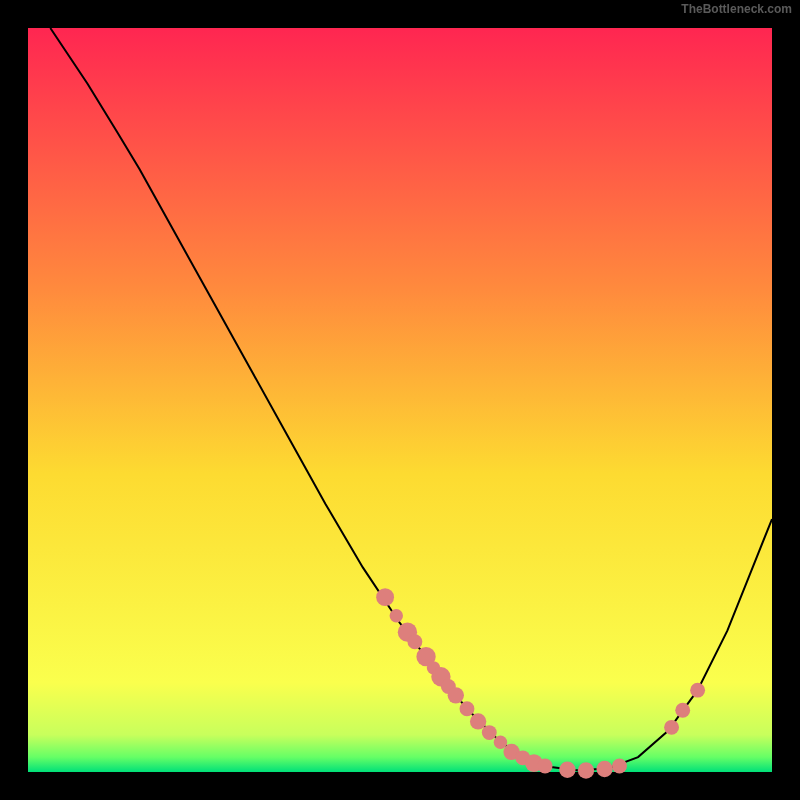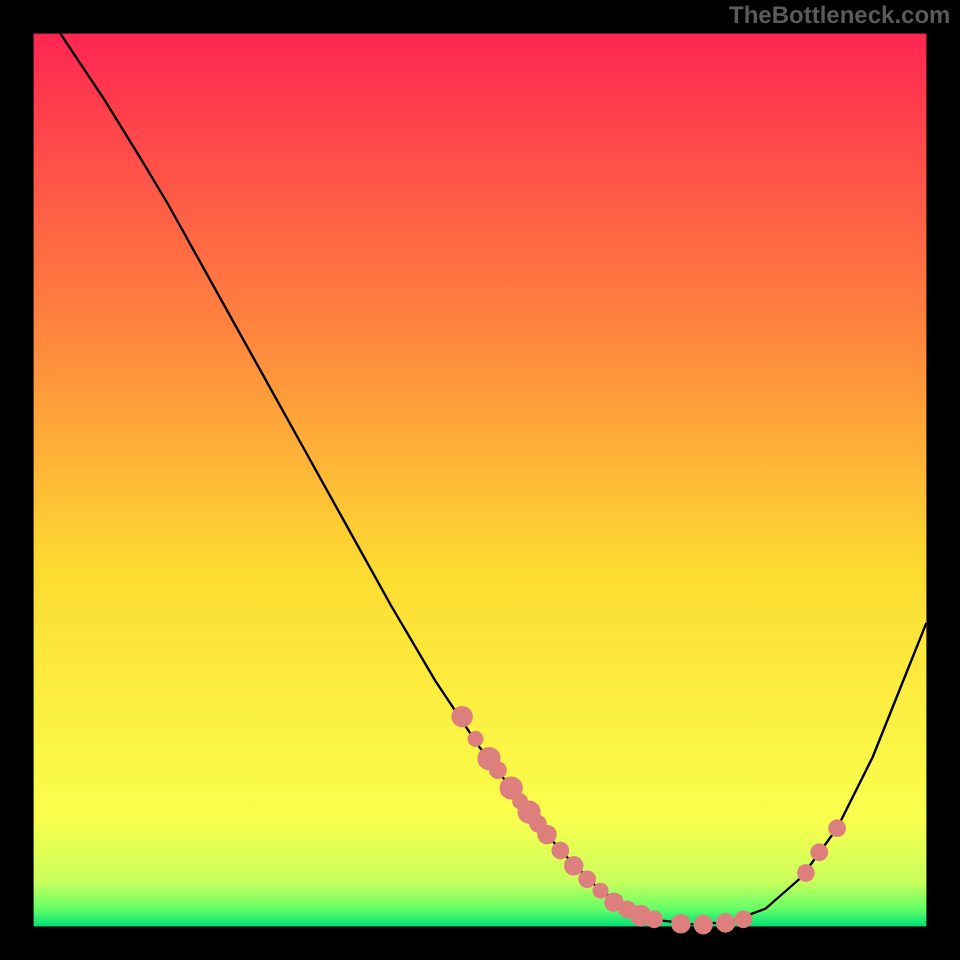--- a/index.html
+++ b/index.html
@@ -15,21 +15,21 @@
       position: relative;
     }
     svg {
       display: block;
     }
     .watermark {
       position: absolute;
       top: 2px;
       right: 8px;
       font-family: Arial, sans-serif;
-      font-size: 20px;
+      font-size: 12px;
       font-weight: bold;
       color: #5a5a5a;
     }
   </style>
 </head>
 <body>
 
 <div class="chart-container">
   <svg id="chart-svg" width="800" height="800" viewBox="0 0 800 800">
     <defs>

